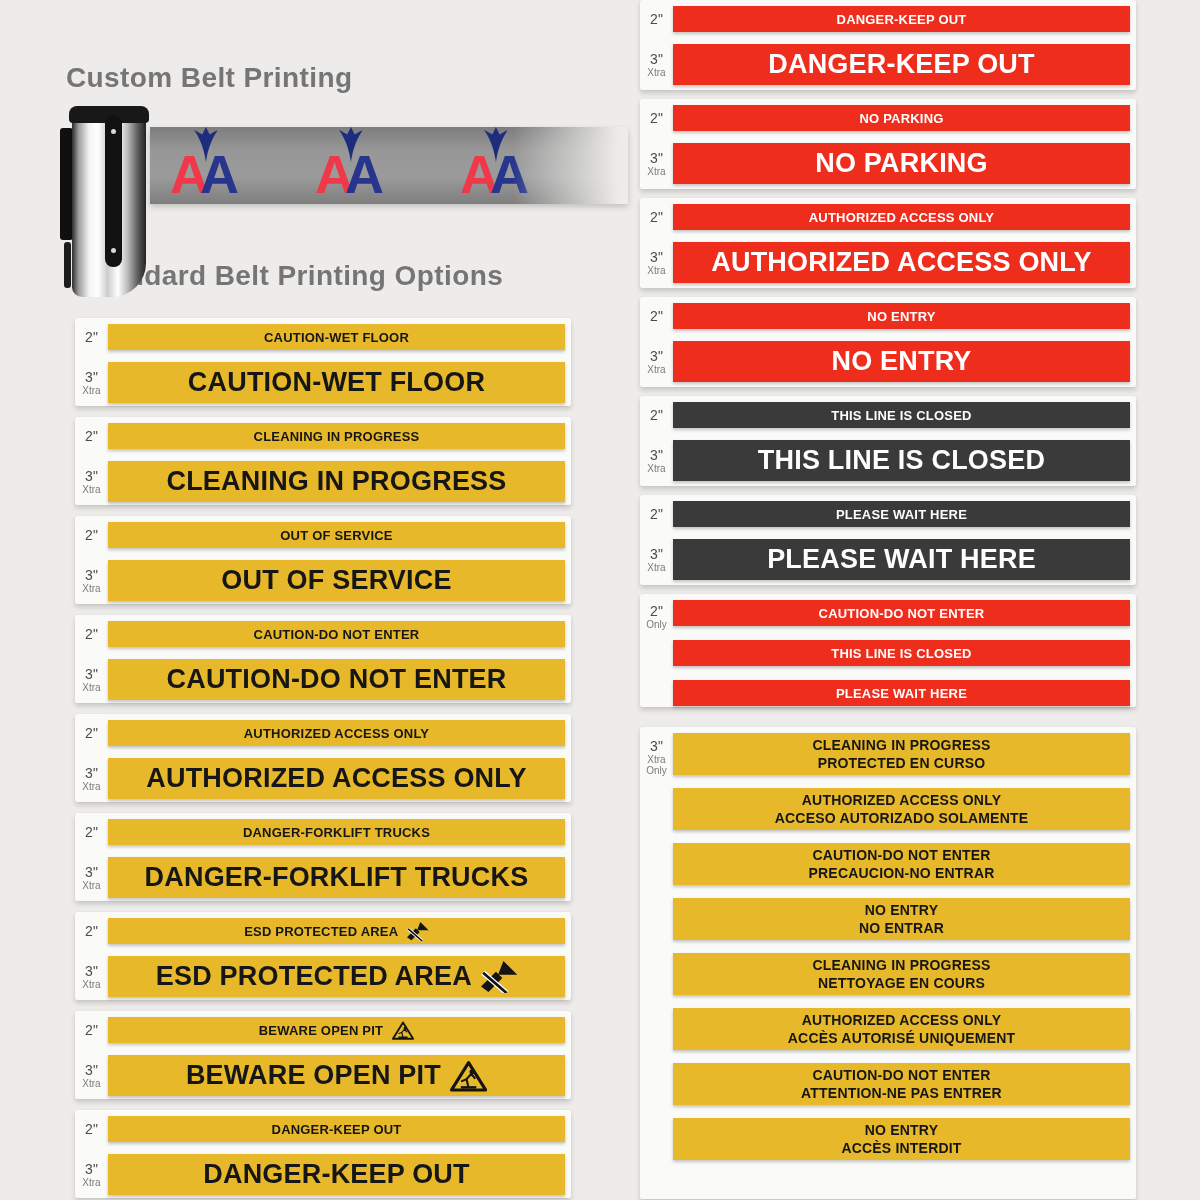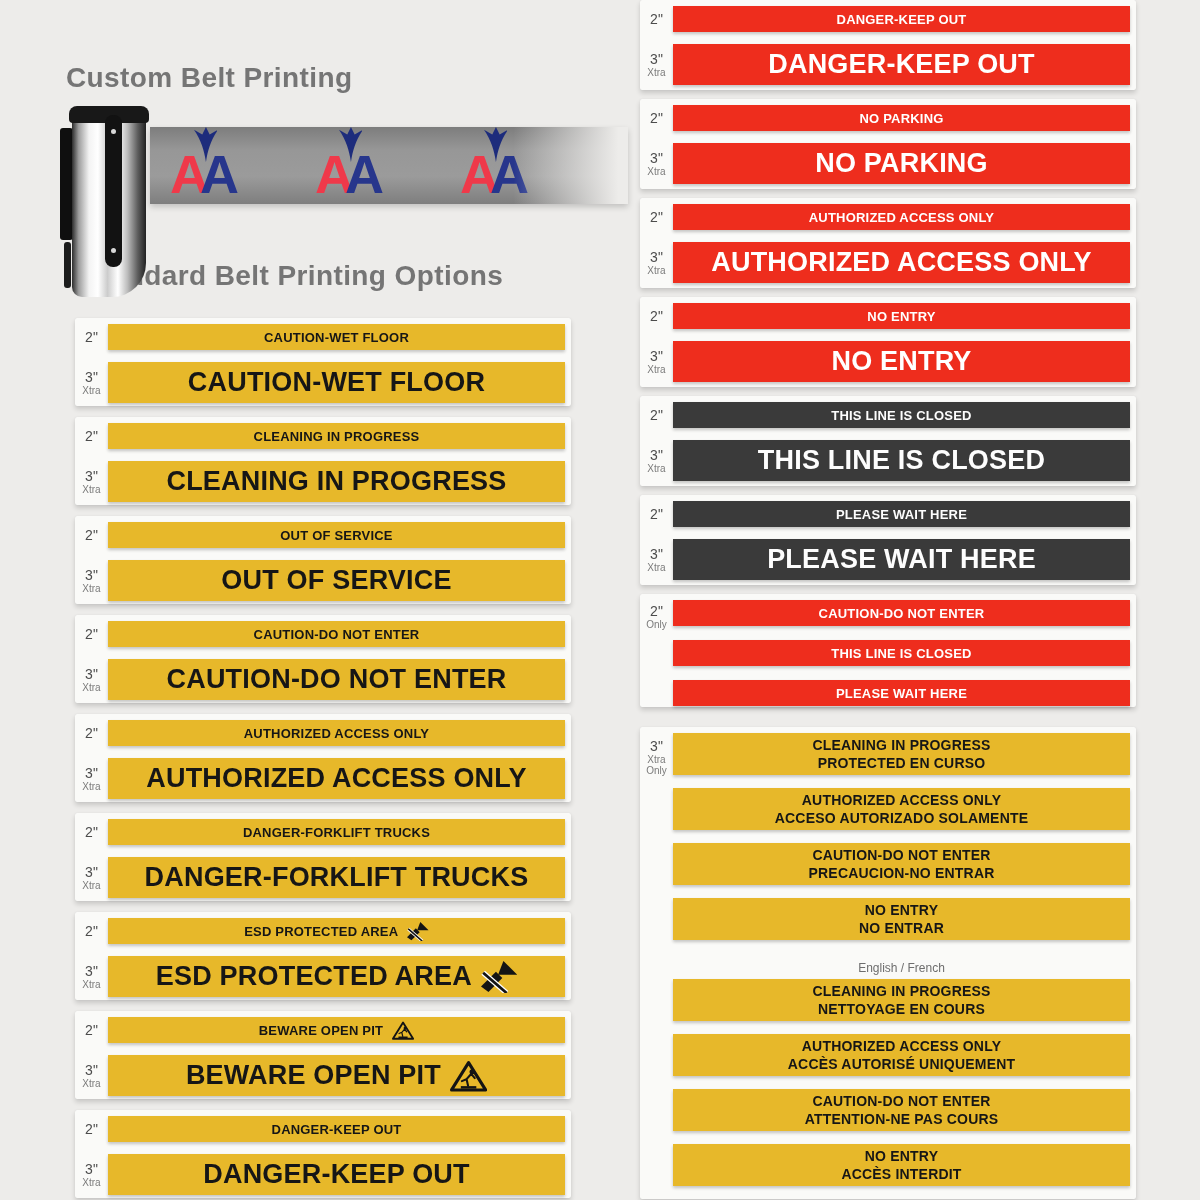--- a/index.html
+++ b/index.html
@@ -471,32 +471,31 @@
             <b>ACCESO AUTORIZADO SOLAMENTE</b>
           </div>
           <div class="belt yellow beltB">
             <b>CAUTION-DO NOT ENTER</b>
             <b>PRECAUCION-NO ENTRAR</b>
           </div>
           <div class="belt yellow beltB">
             <b>NO ENTRY</b>
             <b>NO ENTRAR</b>
           </div>
-          <div class="lang-header second">English / French</div>
           <div class="belt yellow beltB">
             <b>CLEANING IN PROGRESS</b>
             <b>NETTOYAGE EN COURS</b>
           </div>
           <div class="belt yellow beltB">
             <b>AUTHORIZED ACCESS ONLY</b>
             <b>ACCÈS AUTORISÉ UNIQUEMENT</b>
           </div>
           <div class="belt yellow beltB">
             <b>CAUTION-DO NOT ENTER</b>
-            <b>ATTENTION-NE PAS COURS</b>
+            <b>ATTENTION-NE PAS ENTRER</b>
           </div>
           <div class="belt yellow beltB">
             <b>NO ENTRY</b>
             <b>ACCÈS INTERDIT</b>
           </div>
         </div>
       </div>
     </div>
 </div>
 

